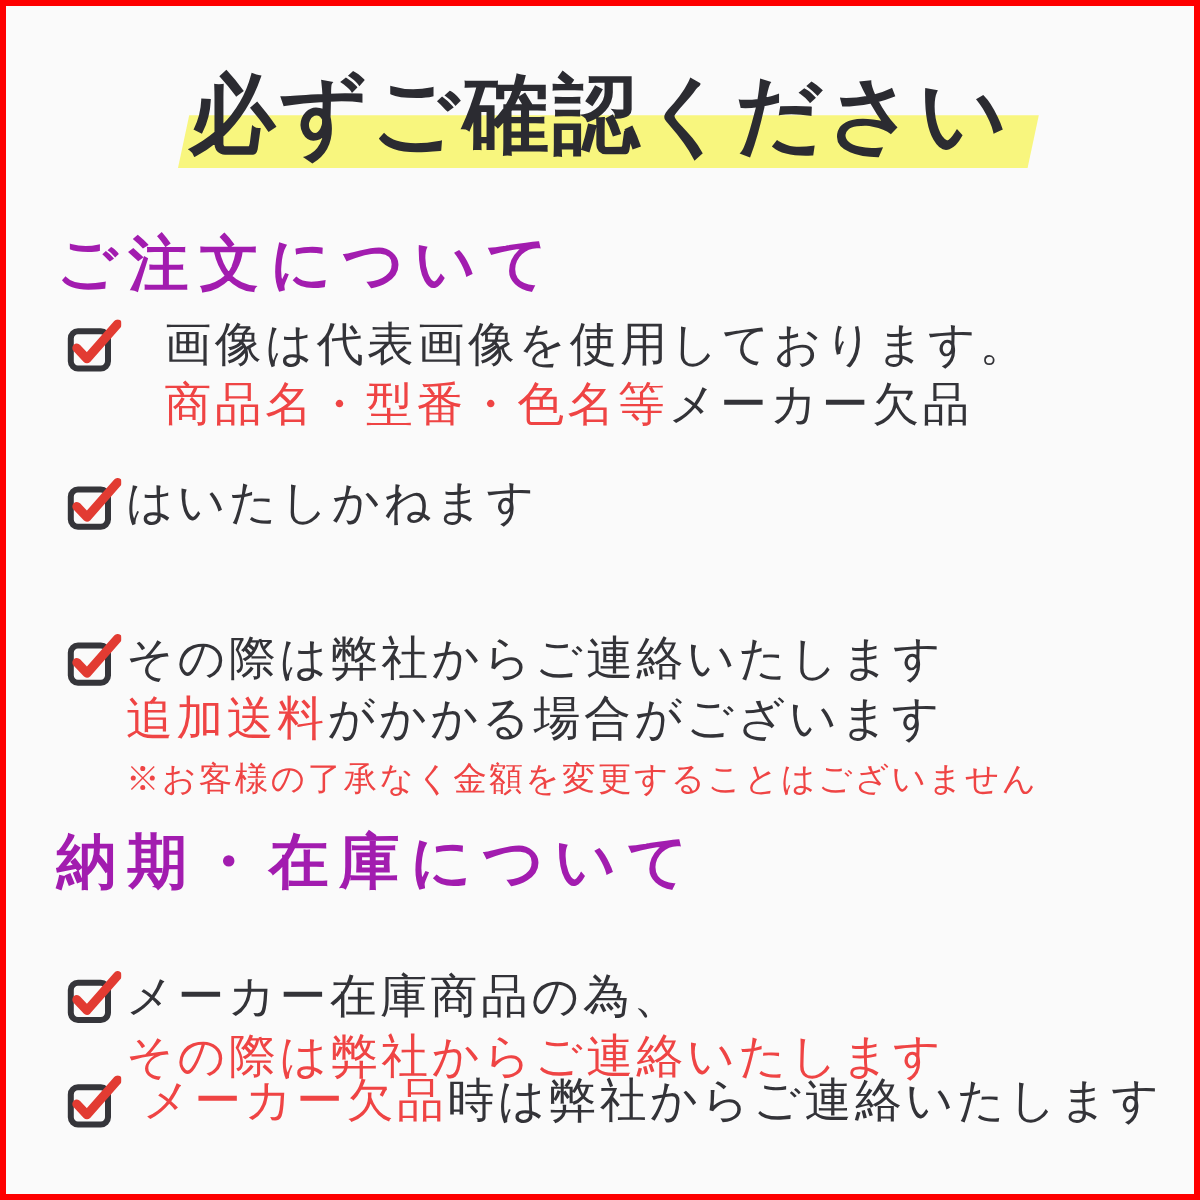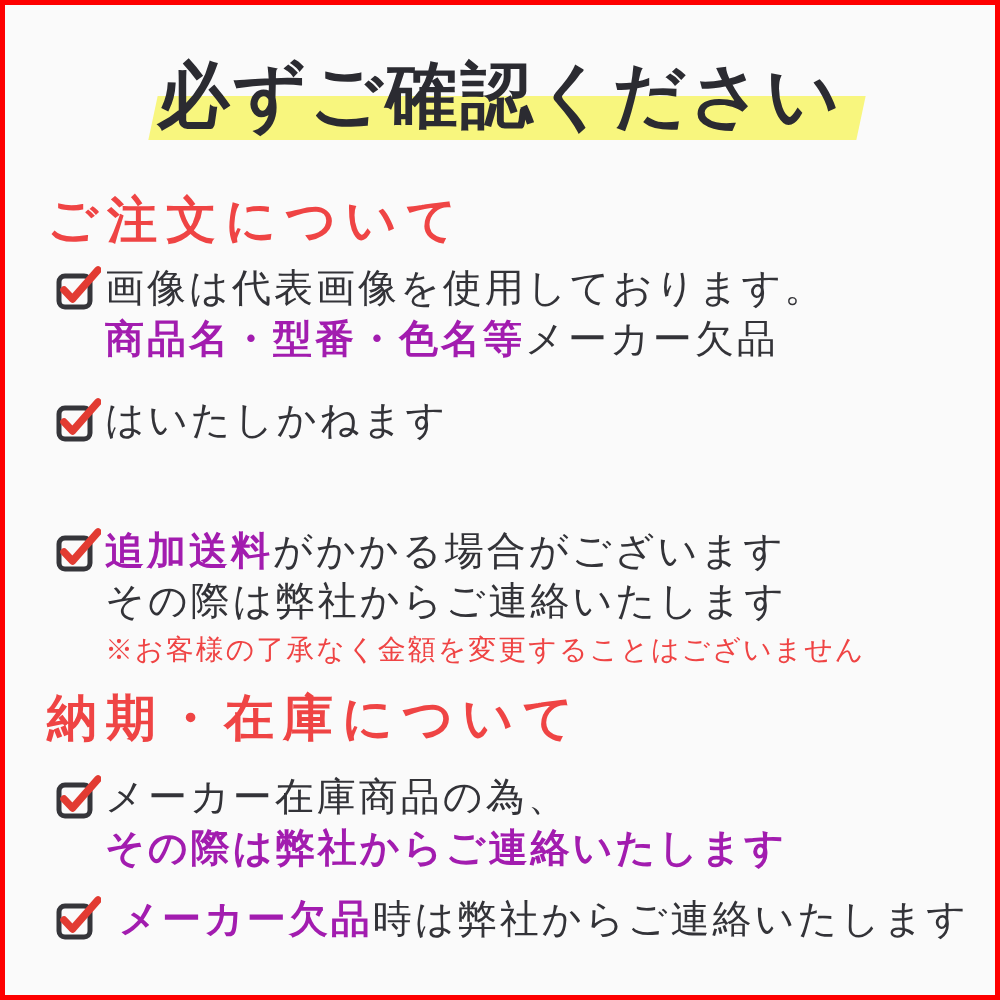--- a/index.html
+++ b/index.html
@@ -33,21 +33,21 @@
     white-space:nowrap;
   }
   
   .heading{
     position:absolute;
     left:42px;
     margin:0;
     font-size:50px;line-height:58px;
     font-weight:700;
     letter-spacing:9px;
-    color:#ef4444;
+    color:#a21caf;
     white-space:nowrap;
   }
   .heading-order{top:186px;}
   .heading-stock{top:684px;}
   
   .item{
     position:absolute;
     left:50px;
     display:flex;
     align-items:flex-start;
@@ -57,31 +57,31 @@
   .cb rect{fill:none;stroke:#35353a;stroke-width:5;}
   .cb path{fill:none;stroke:#e23b32;stroke-width:7.5;stroke-linecap:round;stroke-linejoin:round;}
   .txt{
     margin-left:4px;
     font-size:39px;line-height:50px;
     letter-spacing:3px;
     font-weight:500;
     white-space:nowrap;
   }
   .rn{color:#333338;}
-  .rn.red{color:#a21caf;font-weight:700;}
+  .rn.red{color:#ef4444;font-weight:400;}
   .note{
     font-size:28px;line-height:44px;
     letter-spacing:2px;
     color:#ef4444;
     margin-top:2px;
   }
-  .item-1{top:258px;}
+  .item-1{top:258px;gap:32px;}
   .item-2{top:390px;}
   .item-3{top:520px;}
-  .item-4{top:767px;}
+  .item-4{top:801px;}
   .item-5{top:888px;gap:14px;}
 </style>
 </head>
 <body>
 
 <div class="page">
 
   <div class="title-band"></div>
   <h1 class="page-title">必ずご確認ください</h1>
 
@@ -120,24 +120,24 @@
 
   <div class="item item-3">
     <span class="cb">
       <svg viewBox="0 0 46 44" width="46" height="44">
         <rect x="4" y="10" width="31" height="31" rx="6"></rect>
         <path d="M9 24 L17.5 33 L43 4"></path>
       </svg>
     </span>
     <div class="txt">
       <div class="line">
-        <span class="rn red">追加送料</span><span class="rn">がかかる場合がございます</span>
+        <span class="rn">その際は弊社からご連絡いたします</span>
       </div>
       <div class="line">
-        <span class="rn">その際は弊社からご連絡いたします</span>
+        <span class="rn red">追加送料</span><span class="rn">がかかる場合がございます</span>
       </div>
       <div class="note">※お客様の了承なく金額を変更することはございません</div>
     </div>
   </div>
 
   <h2 class="heading heading-stock">納期・在庫について</h2>
 
   <div class="item item-4">
     <span class="cb">
       <svg viewBox="0 0 46 44" width="46" height="44">

